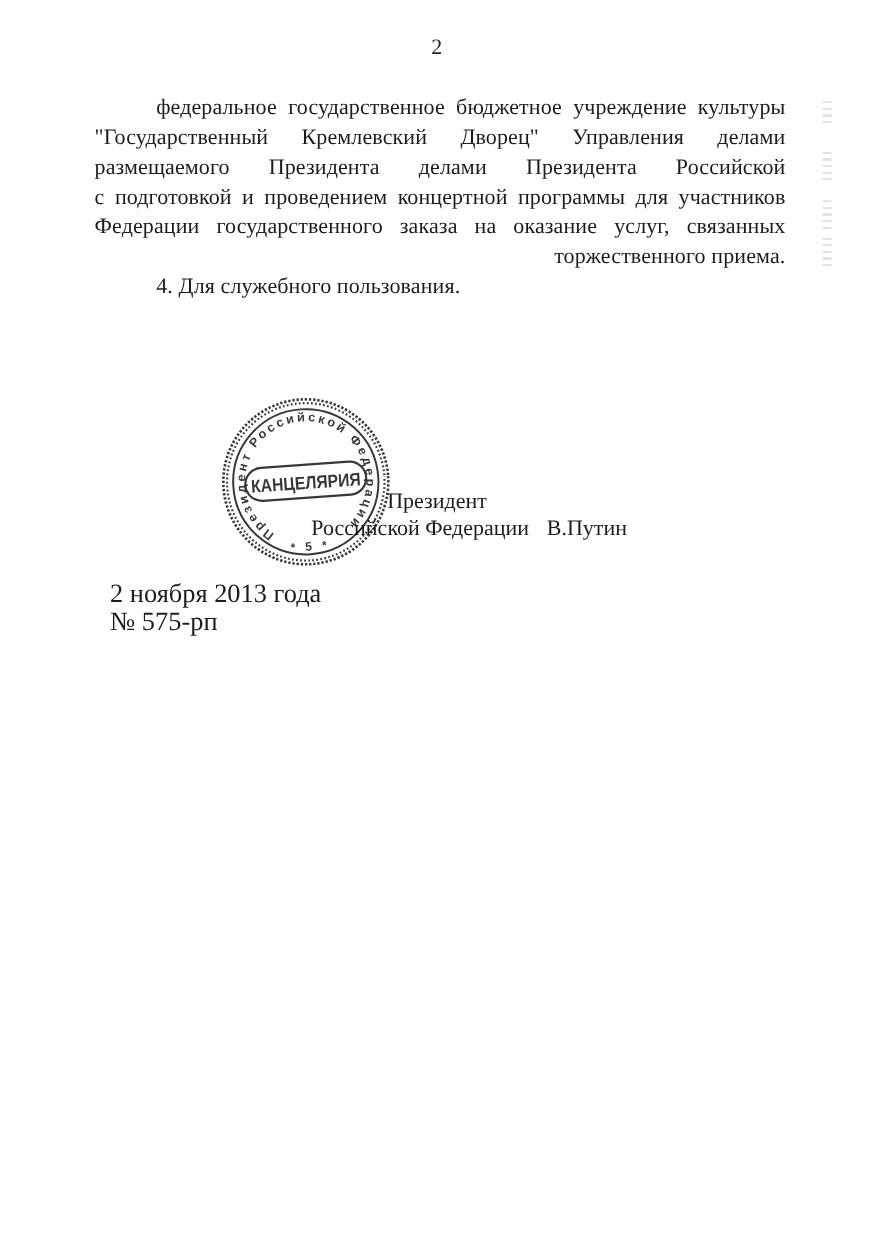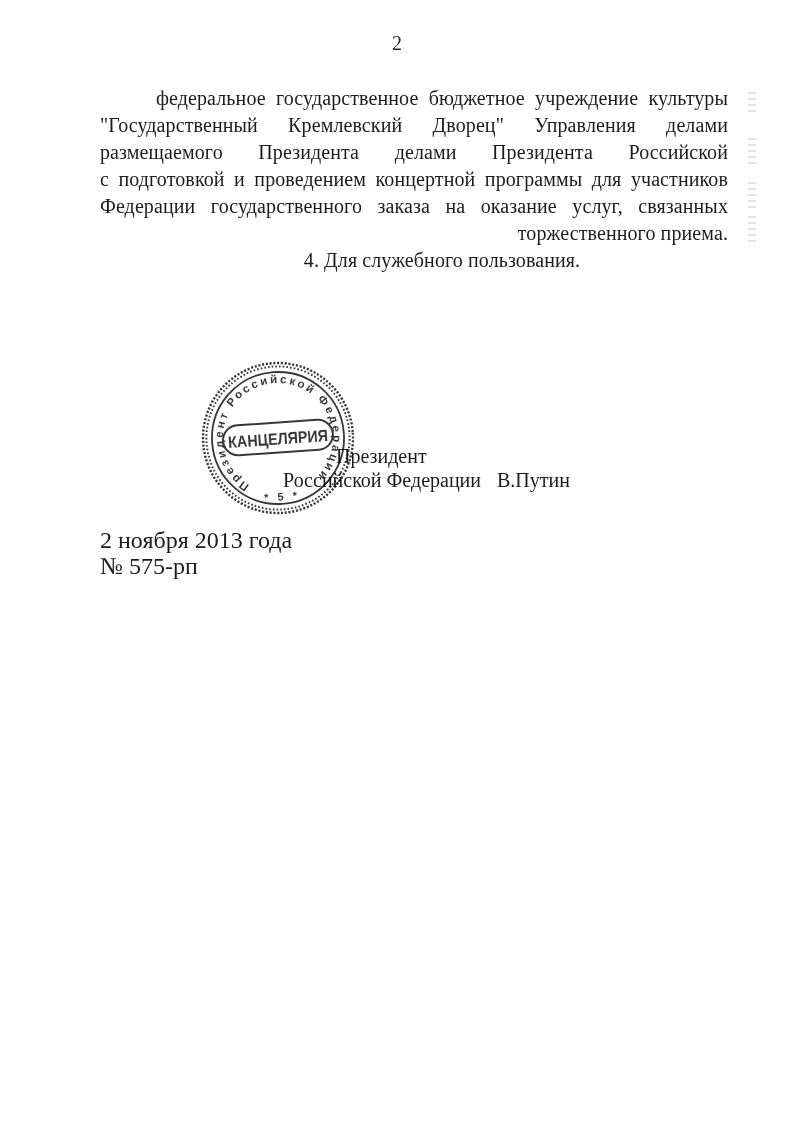--- a/index.html
+++ b/index.html
@@ -11,40 +11,40 @@
     font-family: "Liberation Serif", "DejaVu Serif", serif;
     color: #1f1f1f;
   }
   
   .page-number {
     position: absolute; top: 32px; left: 0; width: 794px;
     text-align: center; font-size: 20px; color: #242424;
   }
   
   .body-block {
-    position: absolute; left: 100px; top: 85px; width: 628px;
+    position: absolute; left: 86px; top: 85px; width: 628px;
     font-size: 20px; line-height: 27px; color: #1c1c1c;
     letter-spacing: 0.1px;
   }
   .jline { text-align: justify; text-align-last: justify; white-space: normal; }
   .jline.indent { text-indent: 56px; }
   .plainline { text-align: right; }
-  .clause { text-indent: 56px; text-align: center; }
+  .clause { text-indent: 56px; text-align: left; }
   
   .stamp {
     position: absolute; left: 198px; top: 358px; width: 160px; height: 160px;
     z-index: 3; mix-blend-mode: multiply; opacity: 0.88;
   }
   .stamp svg { width: 100%; height: 100%; }
   
   .signature {
     position: absolute; left: 283px; top: 444px;
     font-size: 20px; line-height: 24px; color: #1c1c1c; z-index: 1;
   }
-  .sig-line1 { margin-left: 53px; }
+  .sig-line1 { margin-left: 69px; }
   .sig-name { display: inline-block; margin-left: 16px; }
   
   .footer-block {
     position: absolute; left: 100px; top: 527px;
     font-size: 24px; line-height: 26px; color: #1c1c1c;
   }
   
   .bleed {
     position: absolute; left: 748px; width: 8px;
     background: repeating-linear-gradient(180deg,

